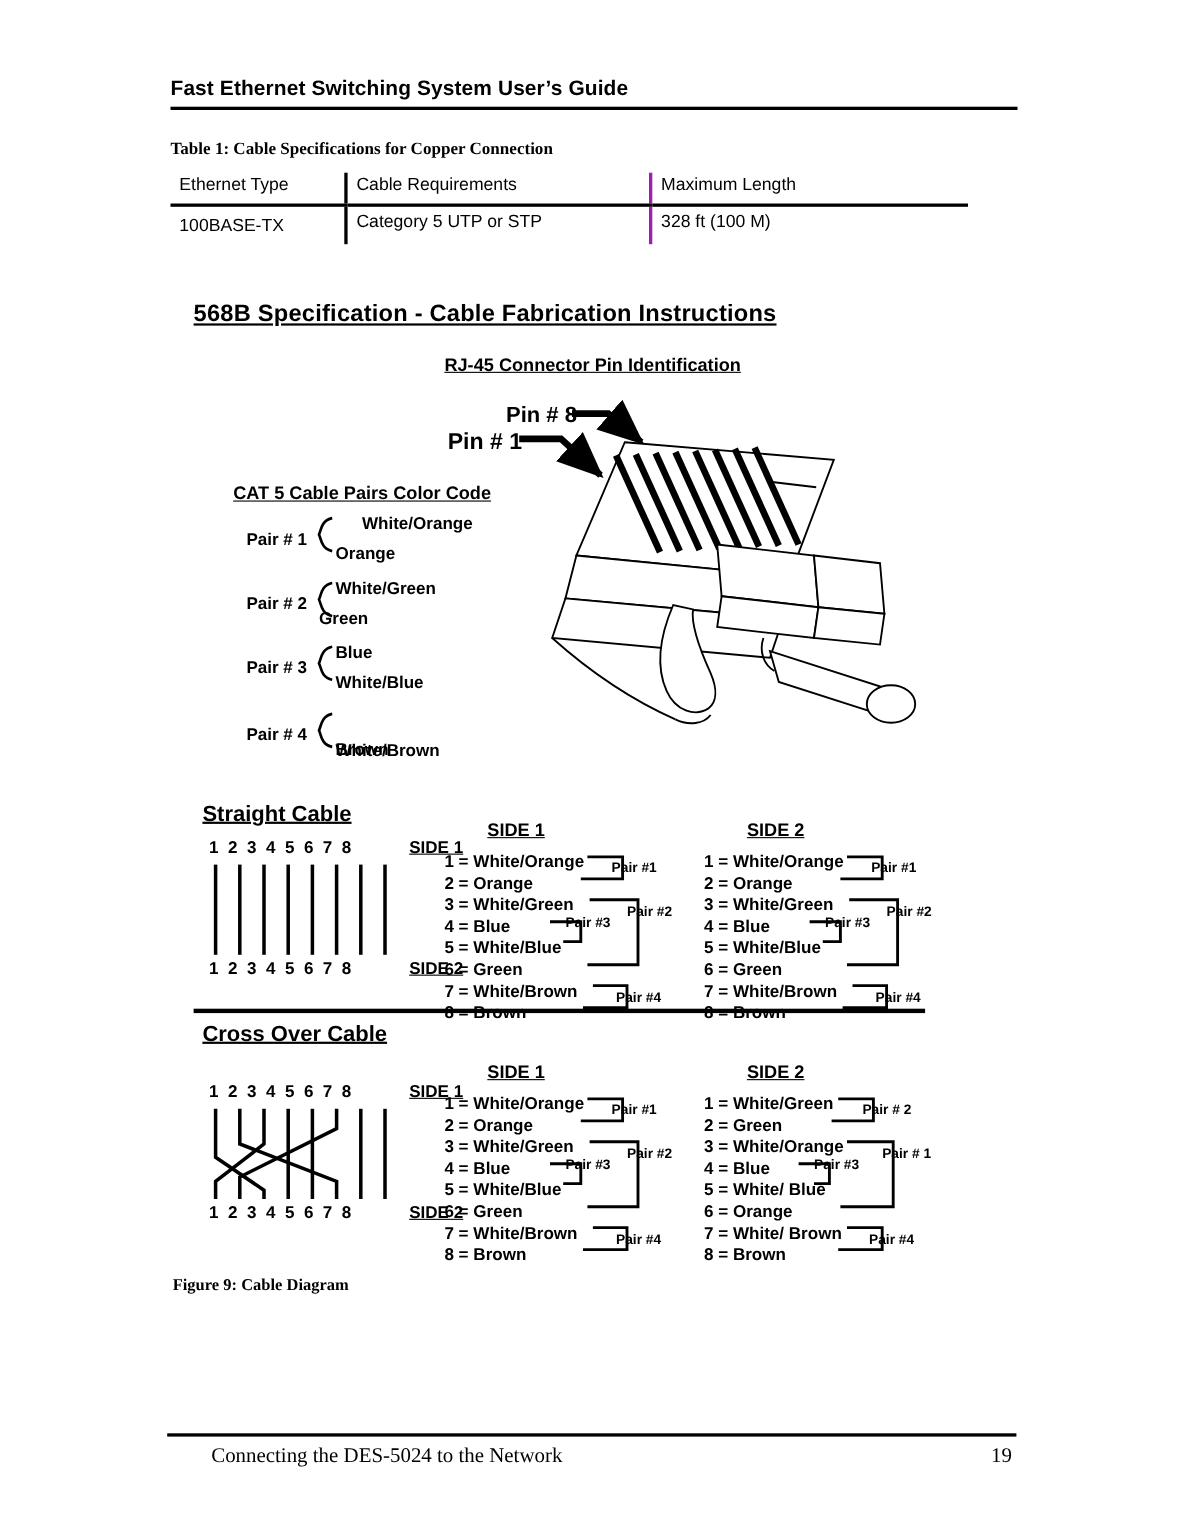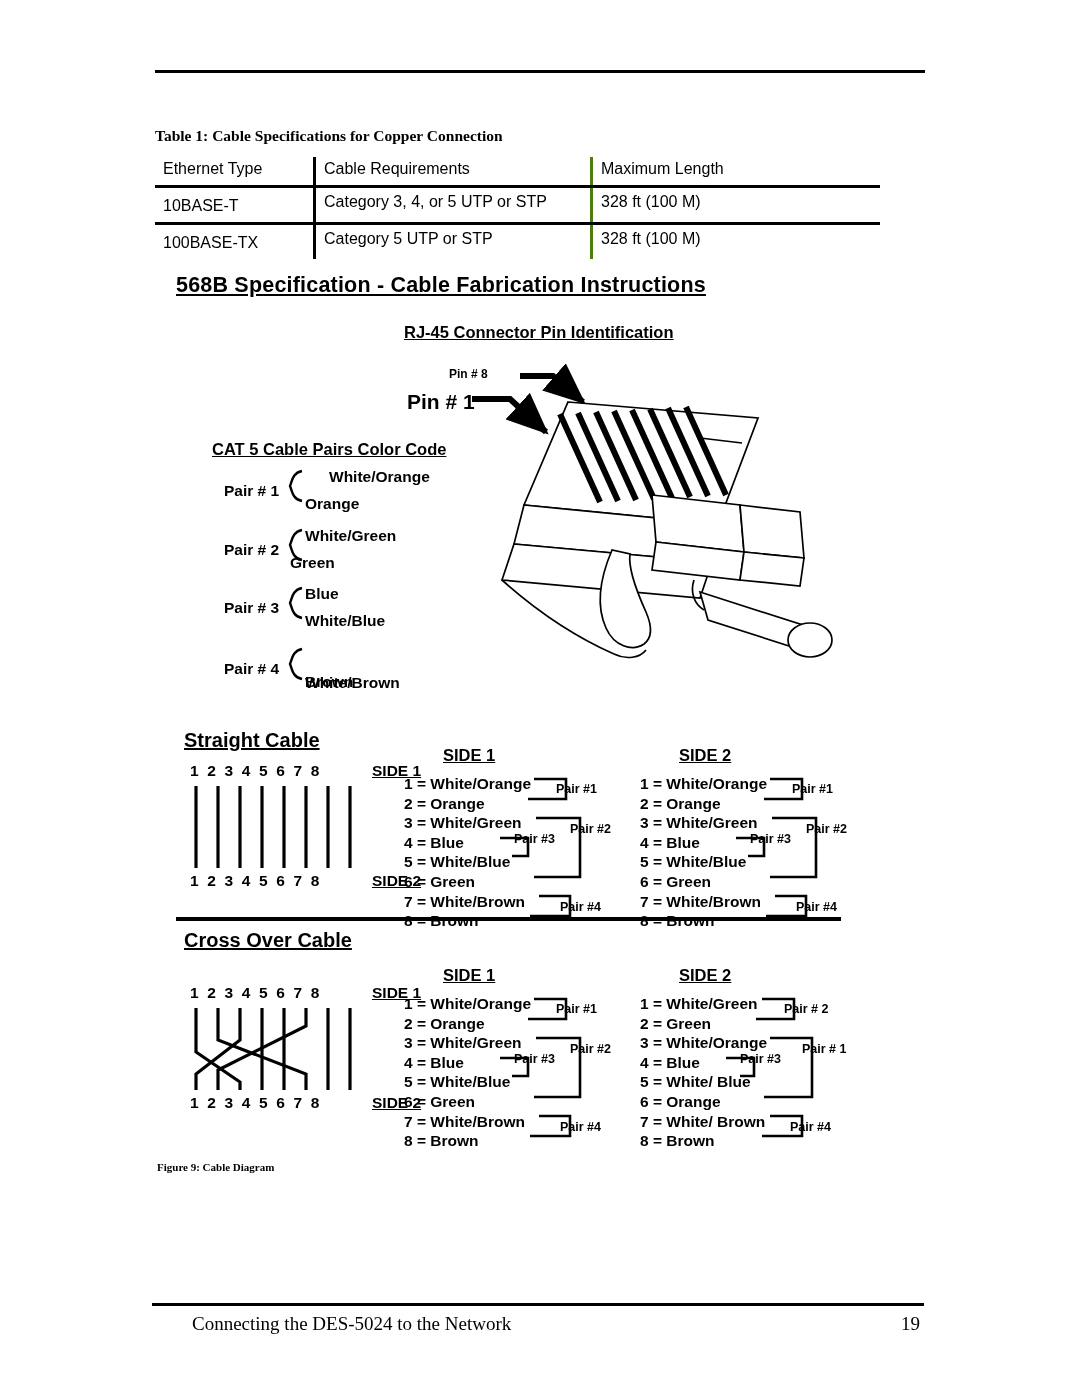--- a/index.html
+++ b/index.html
@@ -54,21 +54,21 @@
     font-size: 16px;
   }
   #spec-table td {
     padding: 5px 8px 6px 8px;
     vertical-align: top;
     line-height: 1.18;
   }
   #spec-table tr.hdr td { padding-top: 3px; }
   #spec-table td.c0 { width: 142px; }
   #spec-table td.c1 { width: 258px; border-left: 3px solid #000; }
-  #spec-table td.c2 { border-left: 3px solid #4d7c0f; }
+  #spec-table td.c2 { border-left: 3px solid #a21caf; }
   #spec-table tr.rule-below td { border-bottom: 3px solid #000; }
   #spec-table tr.r1 td.c0,
   #spec-table tr.r2 td.c0 { padding-top: 9px; }
 
   
   #figure {
     position: absolute;
     left: 0;
     top: 262px;
     width: 1080px;
@@ -89,21 +89,21 @@
     left: 176px; top: 11px;
     font-size: 21.5px;
     letter-spacing: .2px;
   }
   #fig-rj45-title {
     left: 404px; top: 61px;
     font-size: 16.5px;
   }
 
   
-  #pin8-label { left: 449px; top: 105px; font-size: 12px; }
+  #pin8-label { left: 460px; top: 105px; font-size: 20px; }
   #pin1-label { left: 407px; top: 128px; font-size: 21px; }
 
   
   #cat5-title { left: 212px; top: 178px; font-size: 16.5px; }
   .pair-label { font-size: 15.5px; }
   .wire-label { font-size: 15.5px; }
 
   
   #straight-title { left: 184px; top: 467px; font-size: 20px; }
   #crossover-title { left: 184px; top: 667px; font-size: 20px; }
@@ -146,21 +146,21 @@
     font-weight: bold;
     white-space: nowrap;
   }
 
   
   #fig-caption {
     position: absolute;
     left: 157px;
     top: 1161px;
     font-family: "Liberation Serif", serif;
-    font-size: 11px;
+    font-size: 15px;
     font-weight: bold;
   }
 
   
   #page-footer {
     position: absolute;
     left: 152px;
     top: 1303px;
     width: 772px;
   }
@@ -180,36 +180,32 @@
   #page-footer .footer-text { padding-left: 40px; }
   #page-footer .footer-page { padding-right: 4px; }
 
   svg { display: block; }
   .fig-svg { position: absolute; left: 0; top: 0; }
 </style>
 </head>
 <body>
 
 <div id="page-header">
+  <div class="header-title">Fast Ethernet Switching System User’s Guide</div>
   <div class="header-rule"></div>
 </div>
 
 <div id="table-caption">Table 1: Cable Specifications for Copper Connection</div>
 
 <table id="spec-table">
   <tbody>
     <tr class="hdr rule-below">
       <td class="c0">Ethernet Type</td>
       <td class="c1">Cable Requirements</td>
       <td class="c2">Maximum Length</td>
-    </tr>
-    <tr class="r1 rule-below">
-      <td class="c0">10BASE-T</td>
-      <td class="c1">Category 3, 4, or 5 UTP or STP</td>
-      <td class="c2">328 ft (100 M)</td>
     </tr>
     <tr class="r2">
       <td class="c0">100BASE-TX</td>
       <td class="c1">Category 5 UTP or STP</td>
       <td class="c2">328 ft (100 M)</td>
     </tr>
   </tbody>
 </table>
 
 <div id="figure">

